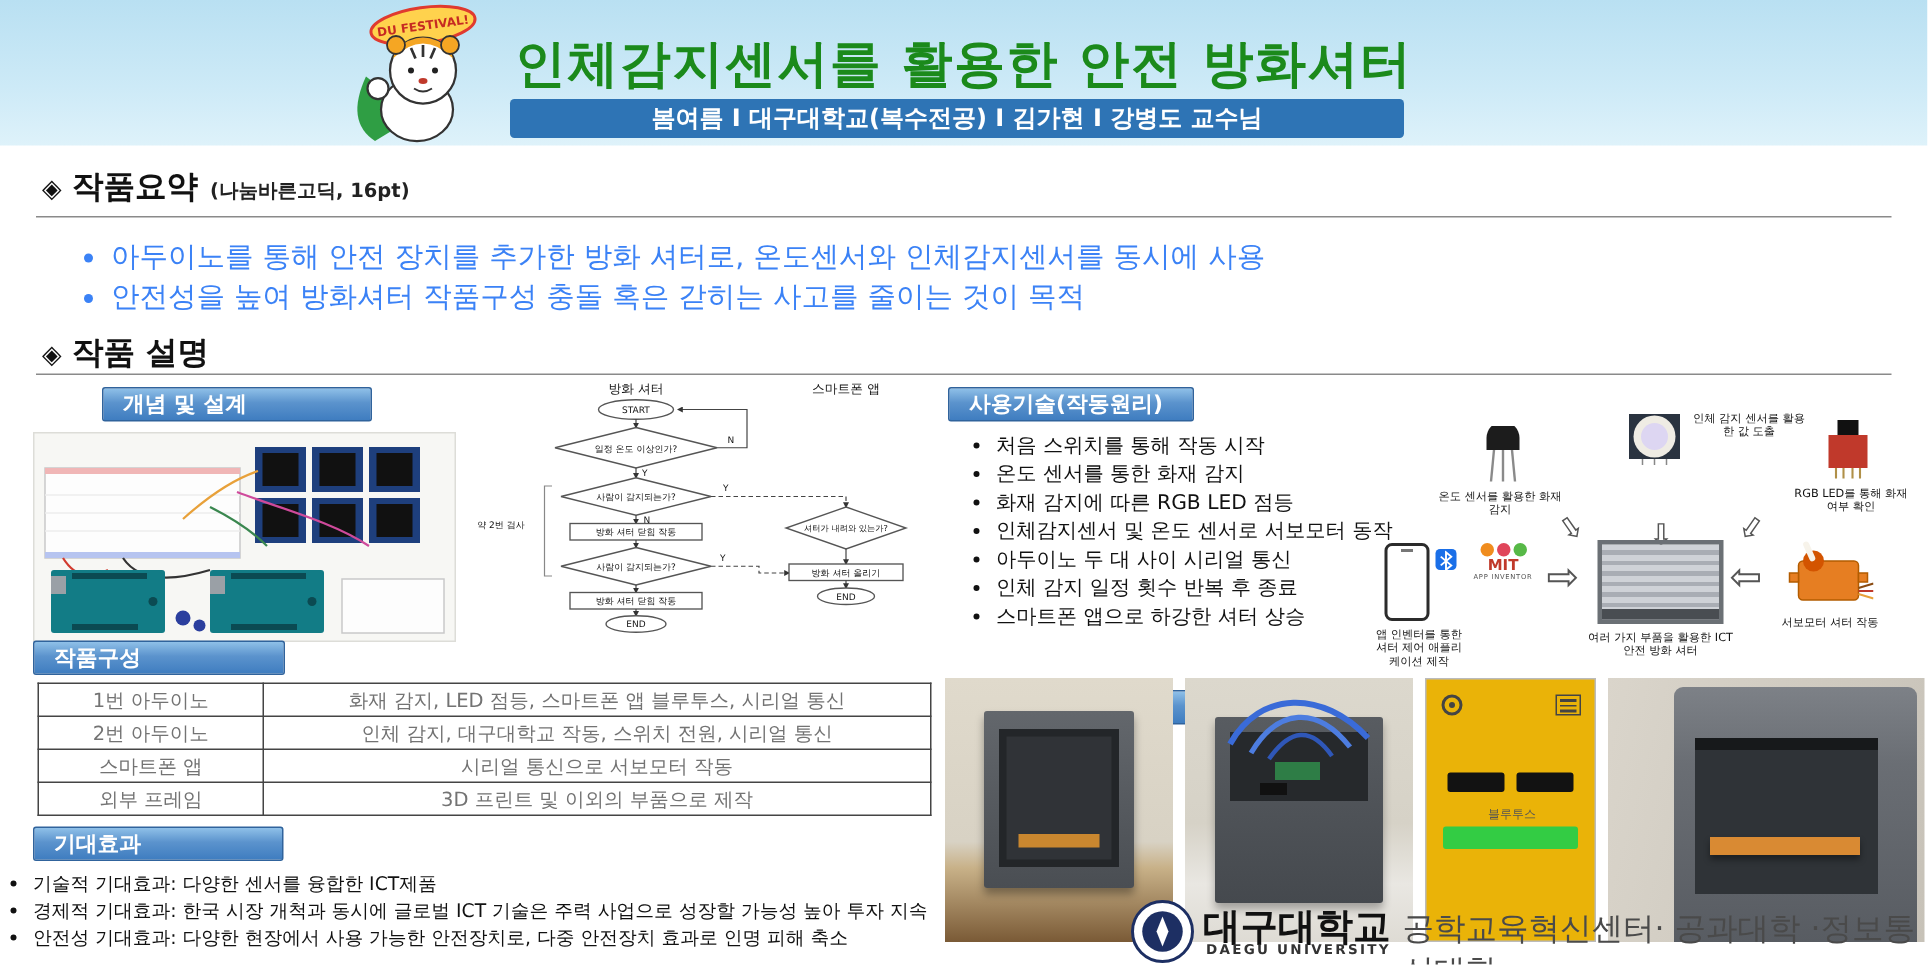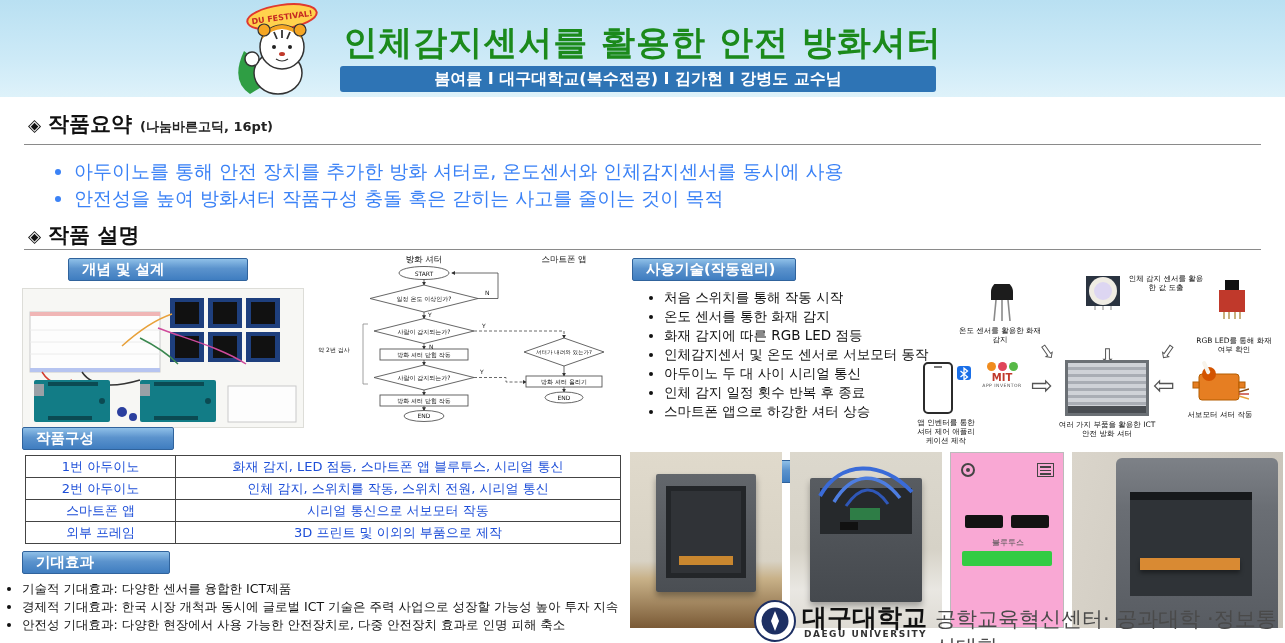--- a/index.html
+++ b/index.html
@@ -31,36 +31,36 @@
   
   .summary-list { position:absolute; left:58px; top:158px; width:1150px; list-style:disc; }
   .summary-list li { font-size:19px; line-height:27px; color:#3b82f6; margin-left:16px; }
 
   
   .blabel { position:absolute; height:23px; color:#fff; font-weight:bold; font-size:14.5px;
             display:flex; align-items:center; padding-left:13px; border-radius:2px;
             background:linear-gradient(180deg,#8fc0e8 0%,#5b93cd 45%,#3f7dc0 100%);
             border:1px solid #30639c; }
   #lbl-concept { left:22px; top:258px; width:180px;margin-left:46px; }
-  #lbl-comp    { left:22px; top:427px; width:152px; }
-  #lbl-effect  { left:22px; top:551px; width:148px; }
+  #lbl-comp    { left:22px; top:427px; width:168px; }
+  #lbl-effect  { left:22px; top:551px; width:167px; }
   #lbl-tech    { left:632px; top:258px; width:164px; }
   #lbl-result  { left:660px; top:424px; width:143px;margin-top:36px; }
 
   
   .circuit { position:absolute; left:22px; top:288px; width:282px; height:140px; }
   .flowchart { position:absolute; left:306px; top:252px; width:318px; height:176px; }
   .flowchart .node { fill:#fff; stroke:#555; stroke-width:0.9; }
   .flowchart .edge { stroke:#444; stroke-width:0.8; fill:none; }
   .flowchart .dashed { stroke-dasharray:3,2; }
   .flowchart text { fill:#111; }
 
   
   .comp-table { position:absolute; left:25px; top:455px; width:596px; border-collapse:collapse; }
-  .comp-table td { border:1px solid #444; font-size:13px; color:#1d4ed8; text-align:center;
+  .comp-table td { border:1px solid #444; font-size:13px; color:#737373; text-align:center;
                    height:22px; padding:0 6px; background:#fff; }
   .comp-table td.c1 { width:150px; }
 
   
   .effects-list { position:absolute; left:10px; top:580px; width:730px; list-style:disc; }
   .effects-list li { font-size:12.5px; line-height:18px; color:#111; margin-left:12px; }
 
   
   .tech-list { position:absolute; left:650px; top:288px; width:300px; list-style:disc; }
   .tech-list li { font-size:13.5px; line-height:19px; color:#111; margin-left:14px; }
@@ -94,21 +94,21 @@
             background:linear-gradient(180deg,#63676c,#4a4e53); box-shadow:0 4px 6px rgba(0,0,0,.35); }
   .photo1 .face { position:absolute; left:10px; right:10px; top:12px; bottom:14px;
             background:#303337; border:5px solid #232629; }
   .photo1 .slot { position:absolute; left:8px; right:8px; bottom:8px; height:9px; background:#c9872f; }
   .photo2 { left:790px; top:452px; width:152px; height:176px;
             background:linear-gradient(180deg,#dcd8cd 0%,#d6d2c7 55%,#e9e7e2 78%,#dedbd4 100%); }
   .photo2 .box { position:absolute; left:20px; top:26px; width:112px; height:124px; border-radius:2px;
             background:linear-gradient(180deg,#585c61,#45494e); box-shadow:0 4px 6px rgba(0,0,0,.3); }
   .photo2 .opening { position:absolute; left:10px; right:10px; top:10px; height:46px; background:#26292c; }
   .p2-wires { position:absolute; left:0; top:0; }
-  .photo3 { left:950px; top:452px; width:114px; height:176px; background:#f9a8d4; border:1px solid #bbb; }
+  .photo3 { left:950px; top:452px; width:114px; height:176px; background:#eab308; border:1px solid #bbb; }
   .app-gear { position:absolute; left:10px; top:10px; width:14px; height:14px; border:2px solid #444; border-radius:50%; }
   .app-gear::after { content:""; position:absolute; inset:3px; background:#444; border-radius:50%; }
   .app-menu { position:absolute; left:86px; top:10px; width:17px; height:14px; border:1px solid #444; padding:2px; }
   .app-menu i { display:block; height:1.5px; background:#444; margin-bottom:2px; }
   .app-btn { position:absolute; width:38px; height:13px; background:#121212; border-radius:2px; }
   .app-btn.b1 { left:14px; top:62px; } .app-btn.b2 { left:60px; top:62px; }
   .app-bt-label { position:absolute; left:0; top:84px; width:114px; text-align:center; font-size:8px; color:#555; }
   .app-green-btn { position:absolute; left:11px; top:98px; width:90px; height:15px; background:#33cc44; border-radius:2px; }
   .photo4 { left:1072px; top:452px; width:211px; height:176px;
             background:linear-gradient(105deg,#dad5cb 0%,#d2cdc3 40%,#c7c2b8 100%); }
@@ -277,21 +277,21 @@
 
   <div class="blabel" id="lbl-comp">작품구성</div>
   <table class="comp-table">
     <tbody>
         <tr>
       <td class="c1">1번 아두이노</td>
       <td>화재 감지, LED 점등, 스마트폰 앱 블루투스, 시리얼 통신</td>
     </tr>
     <tr>
       <td class="c1">2번 아두이노</td>
-      <td>인체 감지, 스위치를 작동, 스위치 전원, 시리얼 통신</td>
+      <td>인체 감지, 대구대학교 작동, 스위치 전원, 시리얼 통신</td>
     </tr>
     <tr>
       <td class="c1">스마트폰 앱</td>
       <td>시리얼 통신으로 서보모터 작동</td>
     </tr>
     <tr>
       <td class="c1">외부 프레임</td>
       <td>3D 프린트 및 이외의 부품으로 제작</td>
     </tr>
   </tbody>
@@ -335,21 +335,21 @@
     <div class="cap" style="left:212px; top:12px; width:78px;">인체 감지 센서를 활용한 값 도출</div>
 
     <svg class="abs" style="left:300px; top:16px;" width="34" height="42" viewBox="0 0 34 42">
       <rect x="10" y="2" width="14" height="12" fill="#111"></rect>
       <rect x="4" y="12" width="26" height="22" fill="#c0392b"></rect>
       <line x1="9" y1="34" x2="9" y2="41" stroke="#b09048" stroke-width="1.4"></line>
       <line x1="14" y1="34" x2="14" y2="41" stroke="#b09048" stroke-width="1.4"></line>
       <line x1="20" y1="34" x2="20" y2="41" stroke="#b09048" stroke-width="1.4"></line>
       <line x1="25" y1="34" x2="25" y2="41" stroke="#b09048" stroke-width="1.4"></line>
     </svg>
-    <div class="cap" style="left:278px; top:74px; width:82px;">RGB LED를 통해 화재 여부 확인</div>
+    <div class="cap" style="left:278px; top:62px; width:82px;">RGB LED를 통해 화재 여부 확인</div>
 
     <div class="down-arrow" style="left:124px; top:78px; transform:rotate(-35deg);">⇩</div>
     <div class="down-arrow" style="left:184px; top:82px;">⇩</div>
     <div class="down-arrow" style="left:244px; top:78px; transform:rotate(35deg);">⇩</div>
 
     <div class="phone"></div>
     <div class="bt-badge">
       <svg width="14" height="14" viewBox="0 0 12 12">
           <path d="M3,3.5 L9,8.5 L6,11 L6,1 L9,3.5 L3,8.5" stroke="#fff" stroke-width="1.1" fill="none"></path>
         </svg>

